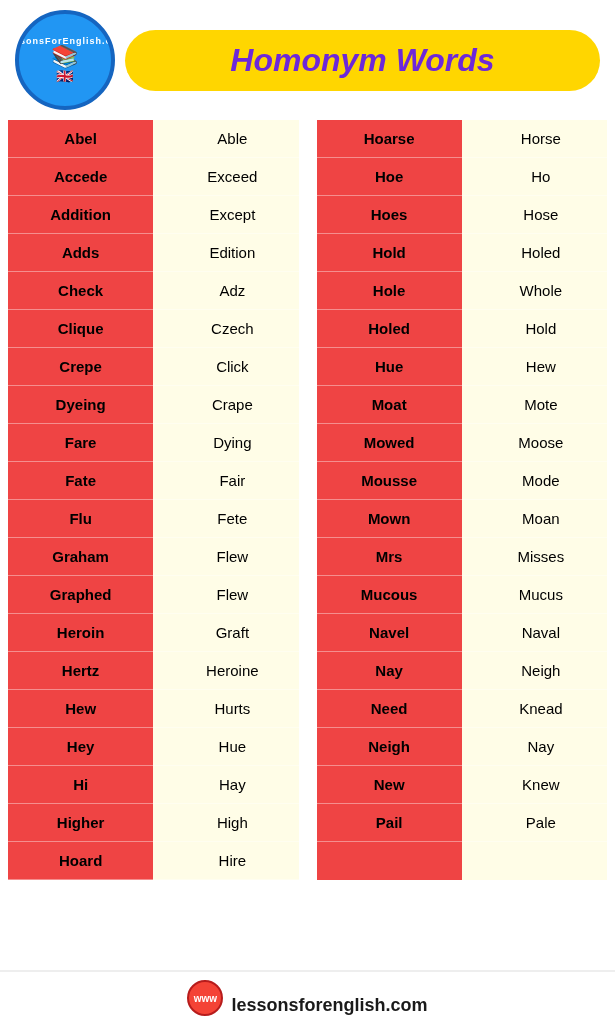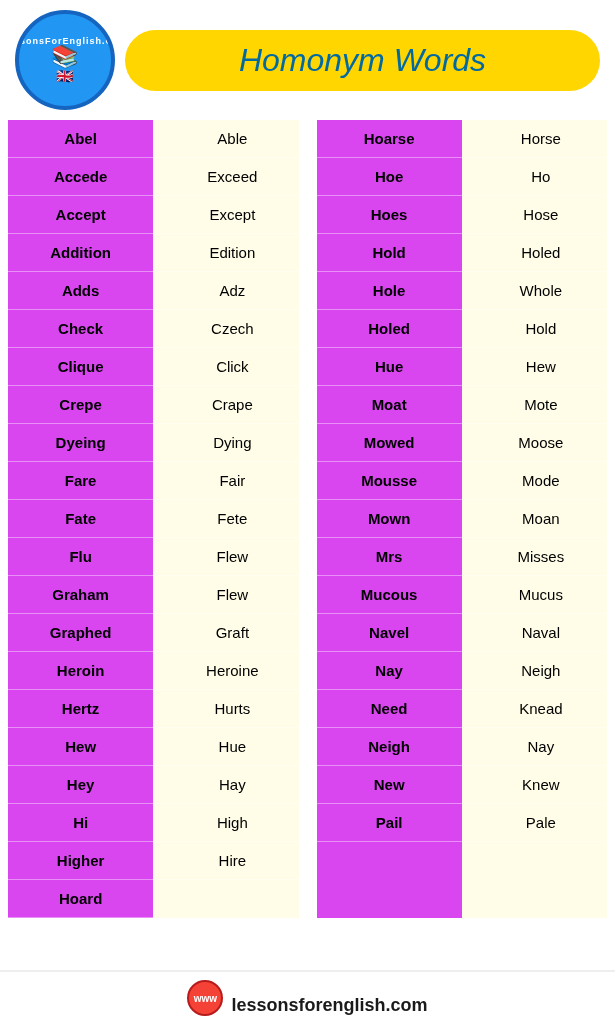--- a/index.html
+++ b/index.html
@@ -53,22 +53,22 @@
     }
     .title-oval {
       background: #FFD600;
       border-radius: 50px;
       padding: 12px 30px;
       flex: 1;
       text-align: center;
     }
     .title-oval h1 {
       font-size: 32px;
-      font-weight: 400;
-      color: #0369a1;
+      font-weight: 700;
+      color: #6d28d9;
       font-style: italic;
     }
 
     
     .content {
       width: 100%;
       padding: 0 8px 8px 8px;
       display: flex;
       gap: 6px;
     }
@@ -79,21 +79,21 @@
       gap: 0;
     }
 
     .col {
       flex: 1;
       display: flex;
       flex-direction: column;
     }
 
     .col-left {
-      background: #d946ef;
+      background: #ef4444;
     }
     .col-right {
       background: #FFFDE7;
     }
 
     .cell {
       padding: 5px 8px;
       text-align: center;
       font-size: 15px;
       line-height: 1.4;
@@ -165,21 +165,20 @@
     <h1>Homonym Words</h1>
   </div>
 </div>
 
 <div class="content">
 
   <div class="column-pair">
     <div class="col col-left" id="lc1">
         <div class="cell cell-bold">Abel</div>
         <div class="cell cell-bold">Accede</div>
-        <div class="cell cell-bold">Accept</div>
         <div class="cell cell-bold">Addition</div>
         <div class="cell cell-bold">Adds</div>
         <div class="cell cell-bold">Check</div>
         <div class="cell cell-bold">Clique</div>
         <div class="cell cell-bold">Crepe</div>
         <div class="cell cell-bold">Dyeing</div>
         <div class="cell cell-bold">Fare</div>
         <div class="cell cell-bold">Fate</div>
         <div class="cell cell-bold">Flu</div>
         <div class="cell cell-bold">Graham</div>

